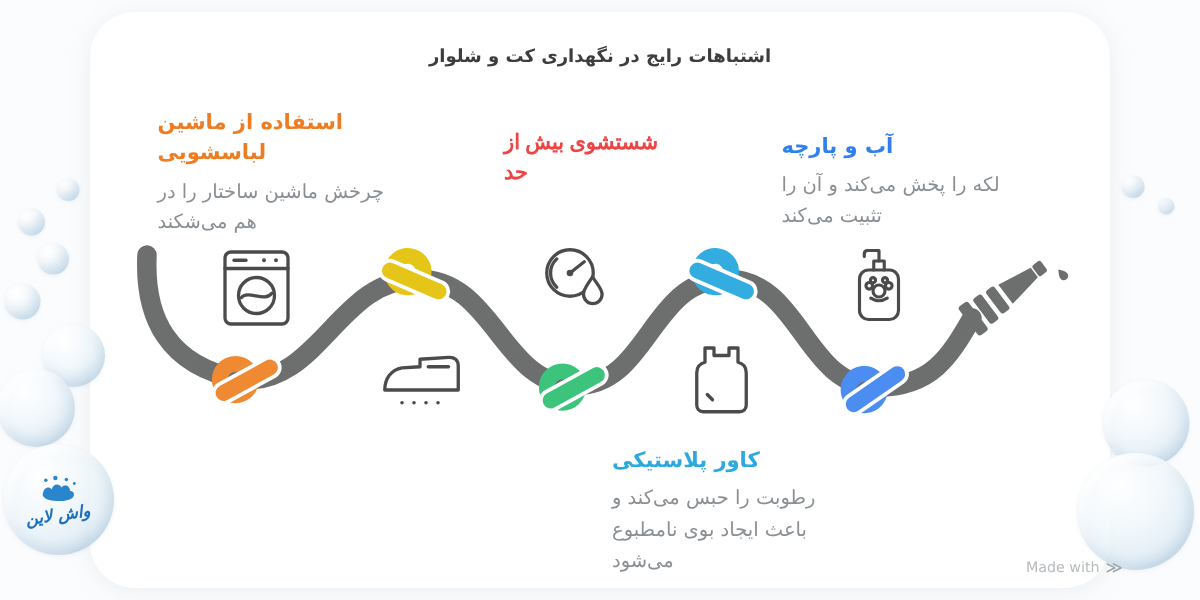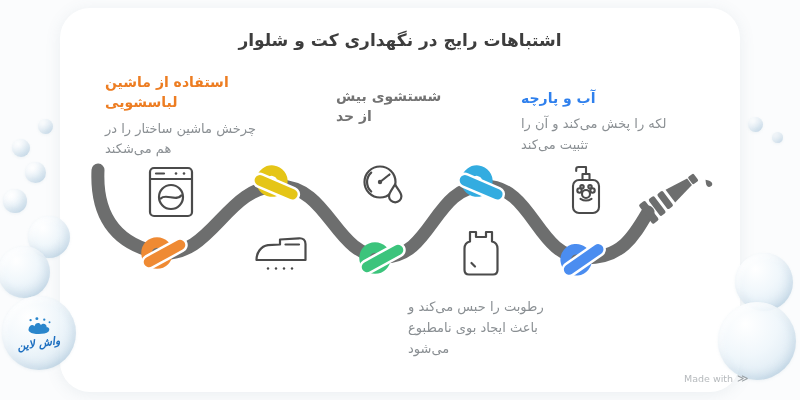--- a/index.html
+++ b/index.html
@@ -1,26 +1,26 @@
 <!DOCTYPE html>
 <html lang="fa"><head>
 <meta charset="utf-8">
 <style>
   html,body{margin:0;padding:0;}
   body{width:800px;height:400px;position:relative;overflow:hidden;
        background:#fbfcfd;font-family:"DejaVu Sans",sans-serif;}
   .card{position:absolute;left:60px;top:8px;width:680px;height:384px;background:#ffffff;
         border-radius:30px;box-shadow:0 2px 16px rgba(90,120,140,.10);}
   .main-title{position:absolute;top:30px;left:200px;width:400px;text-align:center;direction:rtl;
-        font-size:17px;font-weight:bold;color:#3d3d3d;}
+        font-size:12px;font-weight:bold;color:#3d3d3d;}
   .sec{position:absolute;direction:rtl;text-align:left;}
   .sec .t{font-weight:bold;font-size:14px;line-height:1.45;margin:0 0 6px;}
   .sec .d{font-size:13px;line-height:1.6;color:#8a8f93;margin:0;}
   .sec-washing{left:105px;top:72px;width:168px;}  .sec-washing .t{color:#ed7d22;}
-  .sec-over{left:336px;top:86px;width:120px;}     .sec-over .t{color:#737373;}
+  .sec-over{left:336px;top:86px;width:120px;}     .sec-over .t{color:#ef4444;font-family:Liberation Serif, serif;}
   .sec-soap{left:521px;top:88px;width:160px;}     .sec-soap .t{color:#2f80ed;}
   .sec-iron{left:195px;top:292px;width:165px;}    .sec-iron .t{color:#e6c20f;}
   .sec-cover{left:408px;top:297px;width:150px;}   .sec-cover .t{color:#2da9dd;}
   .overlay-svg{position:absolute;left:0;top:0;}
   .icon{position:absolute;}
   .icon svg{display:block;}
   .bubble{position:absolute;border-radius:50%;
     background:radial-gradient(circle at 35% 28%, rgba(255,255,255,.98) 0%, rgba(238,246,251,.8) 42%,
                rgba(208,227,240,.6) 72%, rgba(158,191,213,.72) 100%);
     box-shadow: inset -3px -4px 8px rgba(150,180,205,.32), inset 3px 4px 6px rgba(255,255,255,.95),
@@ -85,20 +85,21 @@
 <div class="sec sec-over">
   <div class="t">شستشوی بیش از حد</div>
 </div>
 <div class="sec sec-soap">
   <div class="t">آب و پارچه</div>
   <div class="d">لکه را پخش می‌کند و آن را تثبیت می‌کند</div>
 </div>
 <div class="sec sec-iron">
 </div>
 <div class="sec sec-cover">
+  <div class="t">کاور پلاستیکی</div>
   <div class="d">رطوبت را حبس می‌کند و باعث ایجاد بوی نامطبوع می‌شود</div>
 </div>
 
 <div class="icon" style="left:148px;top:166px;">
   <svg width="46" height="52" viewBox="0 0 46 52" fill="none" stroke="#4b4b4b" stroke-width="2.2" stroke-linecap="round" stroke-linejoin="round">
     <rect x="2" y="2" width="42" height="48" rx="4"></rect>
     <line x1="2" y1="13" x2="44" y2="13"></line>
     <line x1="8" y1="7.5" x2="16" y2="7.5"></line>
     <circle cx="28" cy="7.5" r="1.3" fill="#4b4b4b" stroke="none"></circle>
     <circle cx="36" cy="7.5" r="1.3" fill="#4b4b4b" stroke="none"></circle>

